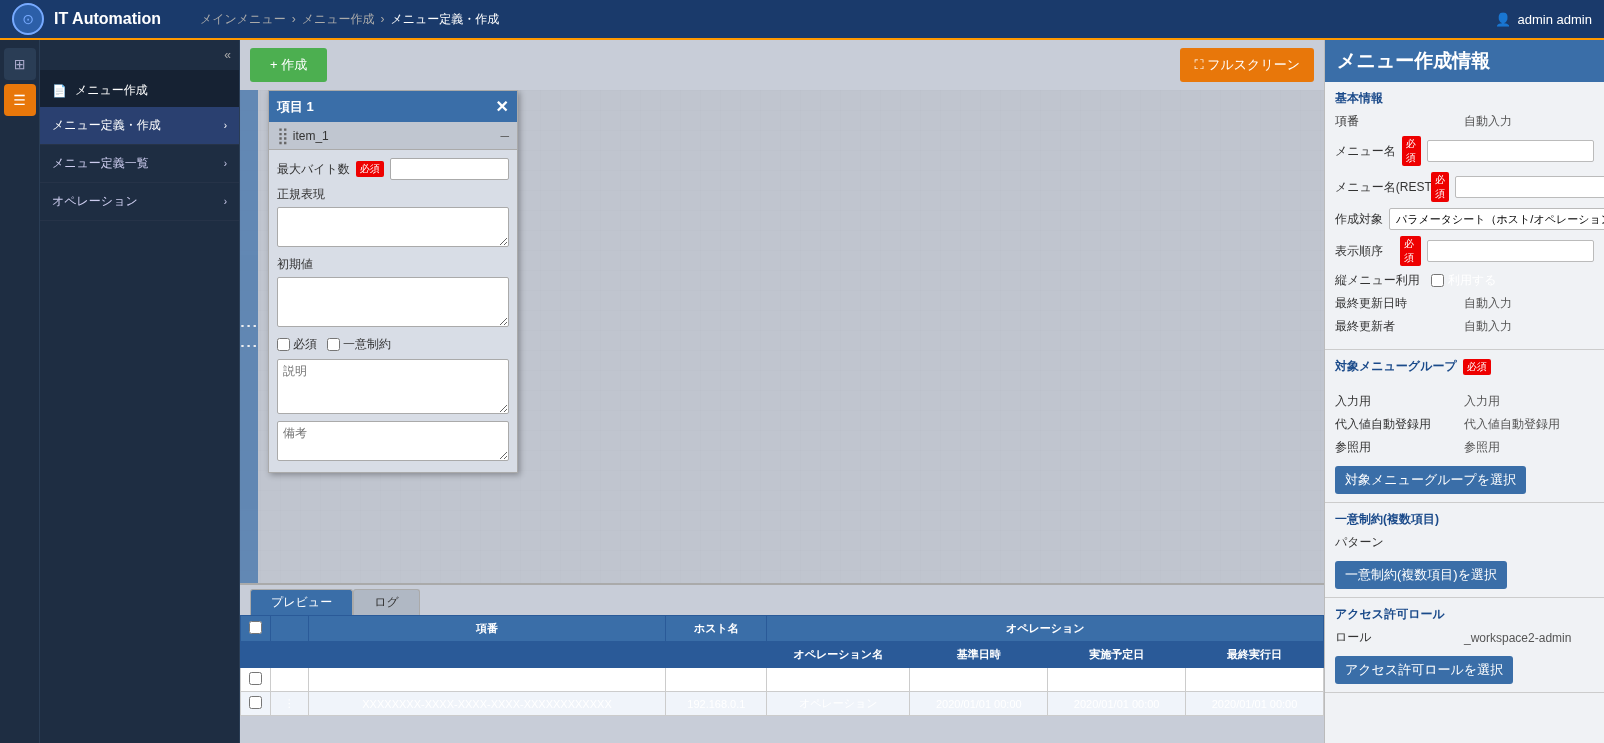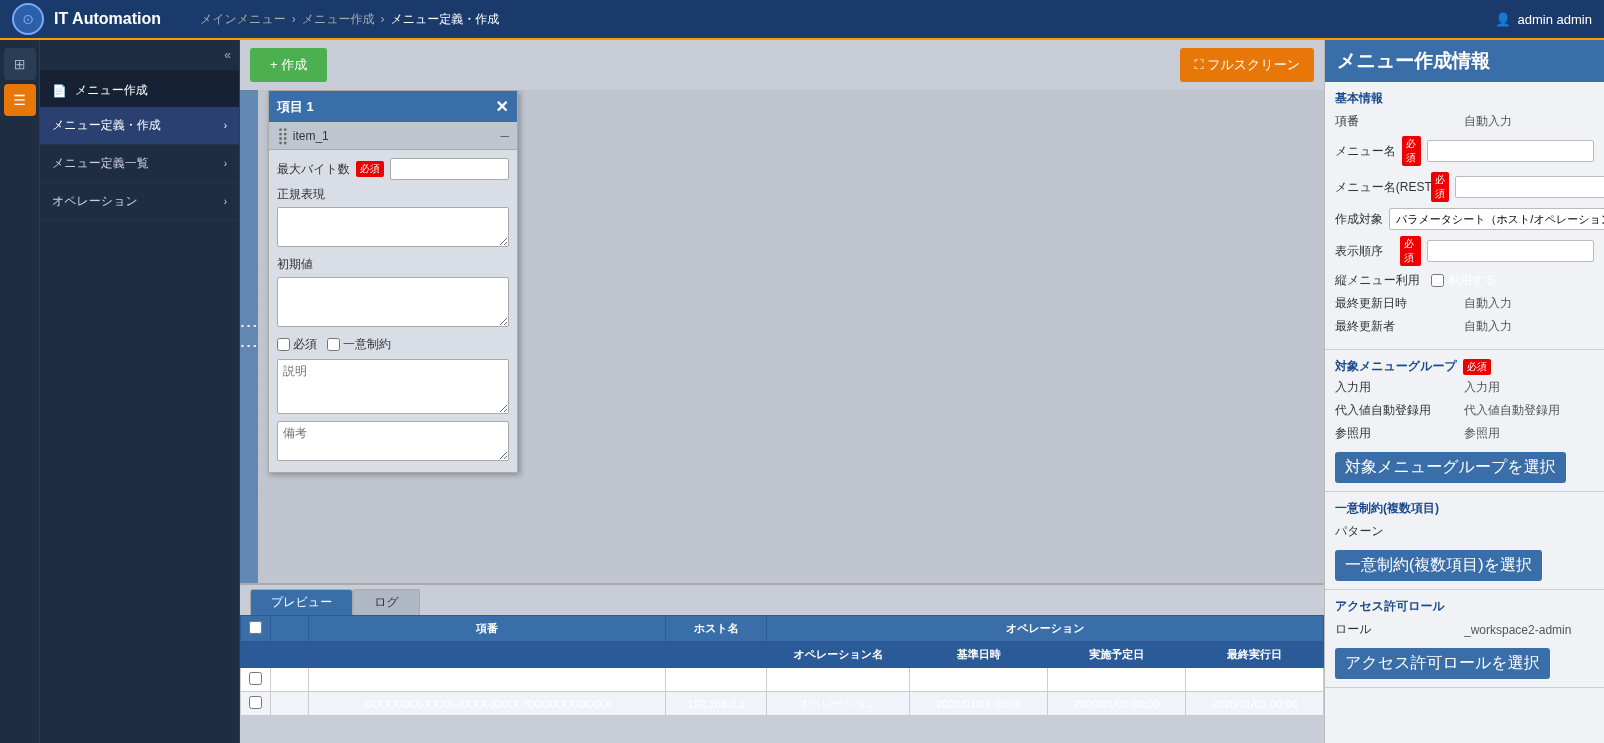--- a/index.html
+++ b/index.html
@@ -101,21 +101,21 @@
     .right-panel-header { background: #3a6ea8; color: #fff; padding: 8px 12px; font-size: 19px; font-weight: bold; }
     .right-section { padding: 8px 10px; border-bottom: 1px solid #ccc; }
     .right-section-title { color: #1a4a8a; font-size: 12px; font-weight: bold; margin-bottom: 6px; }
     .right-field-row { display: flex; align-items: center; margin-bottom: 6px; gap: 6px; }
     .right-label { width: 90px; color: #333; font-size: 12px; white-space: nowrap; }
     .right-value { flex: 1; color: #555; font-size: 12px; margin-left: 33px; }
     .right-input { flex: 1; padding: 3px 5px; border: 1px solid #bbb; border-radius: 2px; font-size: 12px; background: #fff; }
     .right-select { flex: 1; padding: 3px 2px; border: 1px solid #bbb; border-radius: 2px; font-size: 11px; background: #fff; }
     .right-checkbox-row { display: flex; align-items: center; gap: 4px; }
     .right-badge { background: #e00; color: #fff; font-size: 10px; padding: 1px 4px; border-radius: 2px; }
-    .btn-right { background: #3a6ea8; color: #fff; border: none; padding: 5px 10px; border-radius: 3px; font-size: 16px; cursor: pointer; margin-top: 4px; }
+    .btn-right { background: #3a6ea8; color: #fff; border: none; padding: 5px 10px; border-radius: 3px; font-size: 13px; cursor: pointer; margin-top: 4px; }
     .editor-and-preview { display: flex; flex-direction: column; flex: 1; overflow: hidden; }
   </style>
 </head>
 <body>
 
 <div class="header">
   <div class="header-left">
     <div class="header-logo">
       <span>⊙</span>
     </div>
@@ -344,21 +344,21 @@
         <span class="right-value">自動入力</span>
       </div>
 
       <div class="right-field-row">
         <span class="right-label">最終更新者</span>
         <span class="right-value">自動入力</span>
       </div>
     </div>
 
     <div class="right-section">
-      <div style="display:flex; align-items:center; gap:6px; margin-bottom:4px;">
+      <div style="display:flex; align-items:center; gap:6px; margin-bottom:18px;">
         <span class="right-section-title" style="margin-bottom:0;">対象メニューグループ</span>
         <span class="right-badge">必須</span>
       </div>
 
       <div class="right-field-row">
         <span class="right-label">入力用</span>
         <span class="right-value">入力用</span>
       </div>
 
       <div class="right-field-row">

